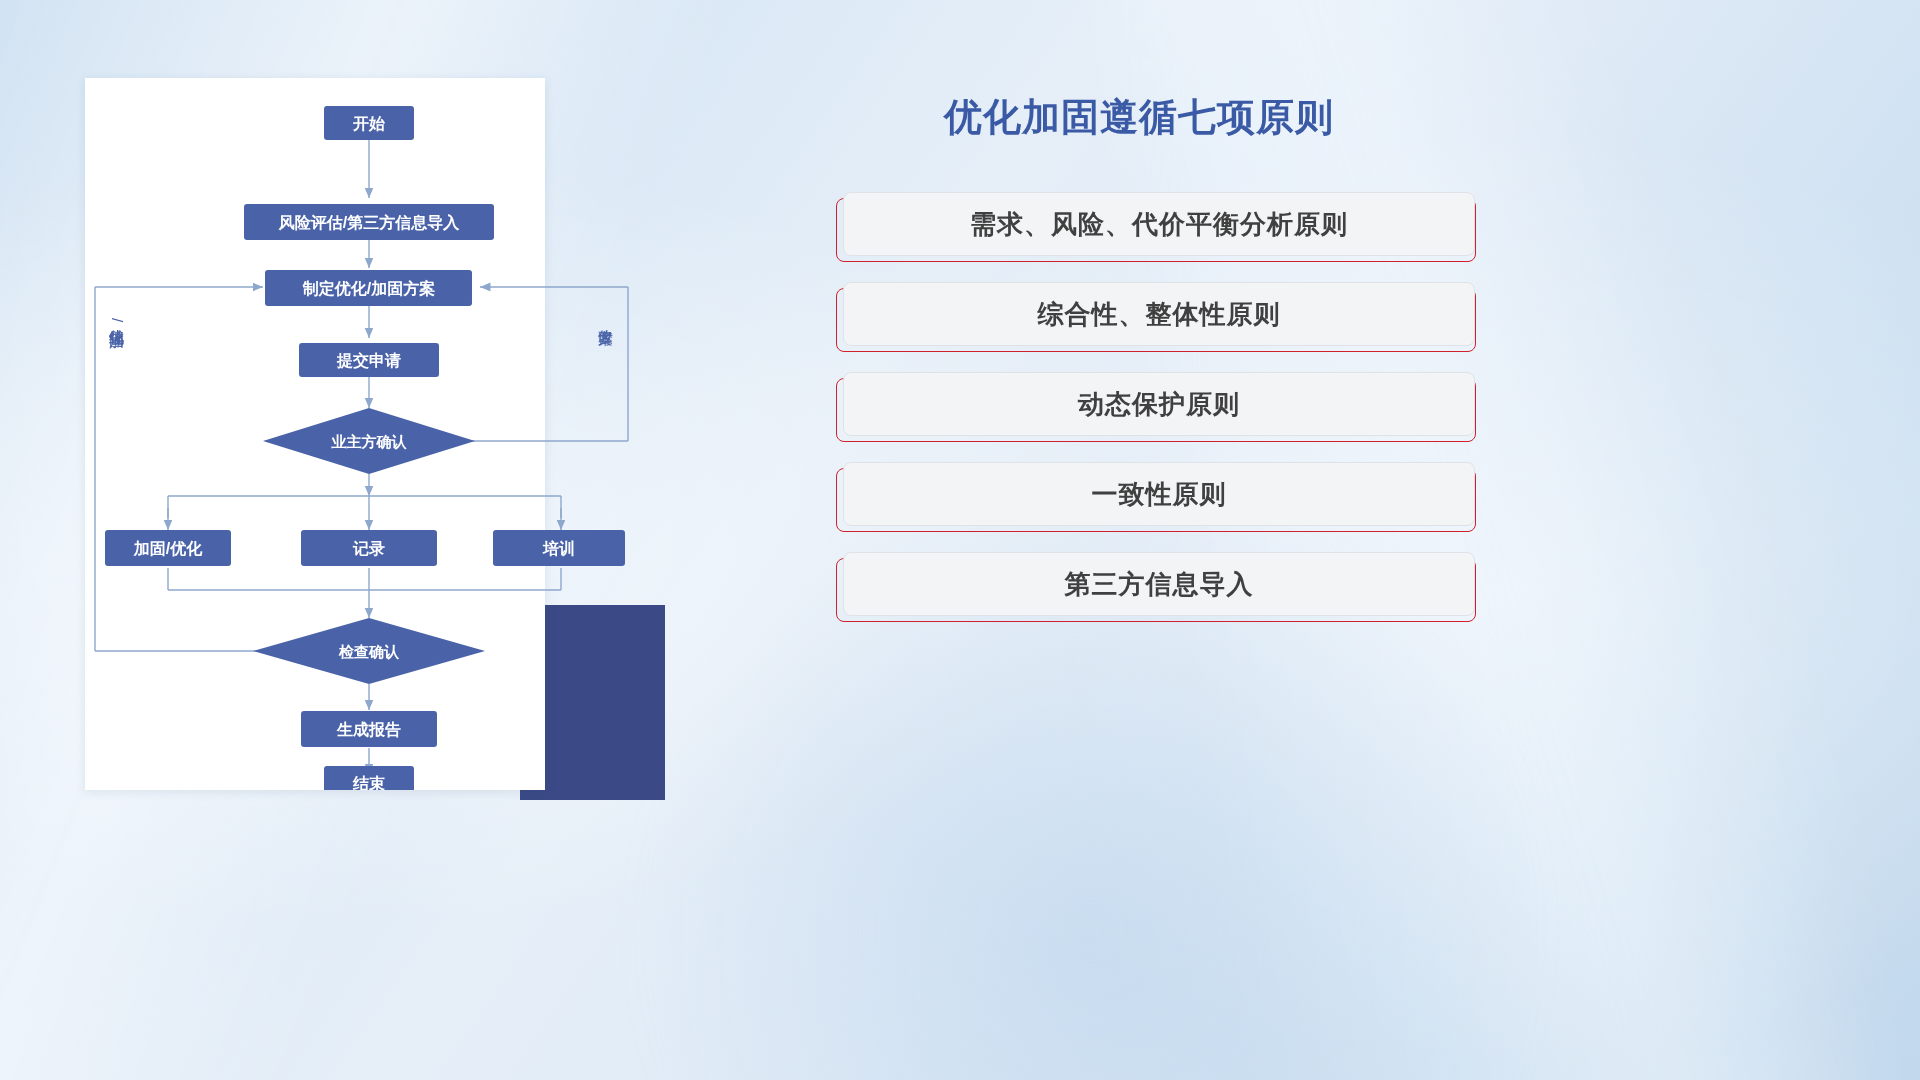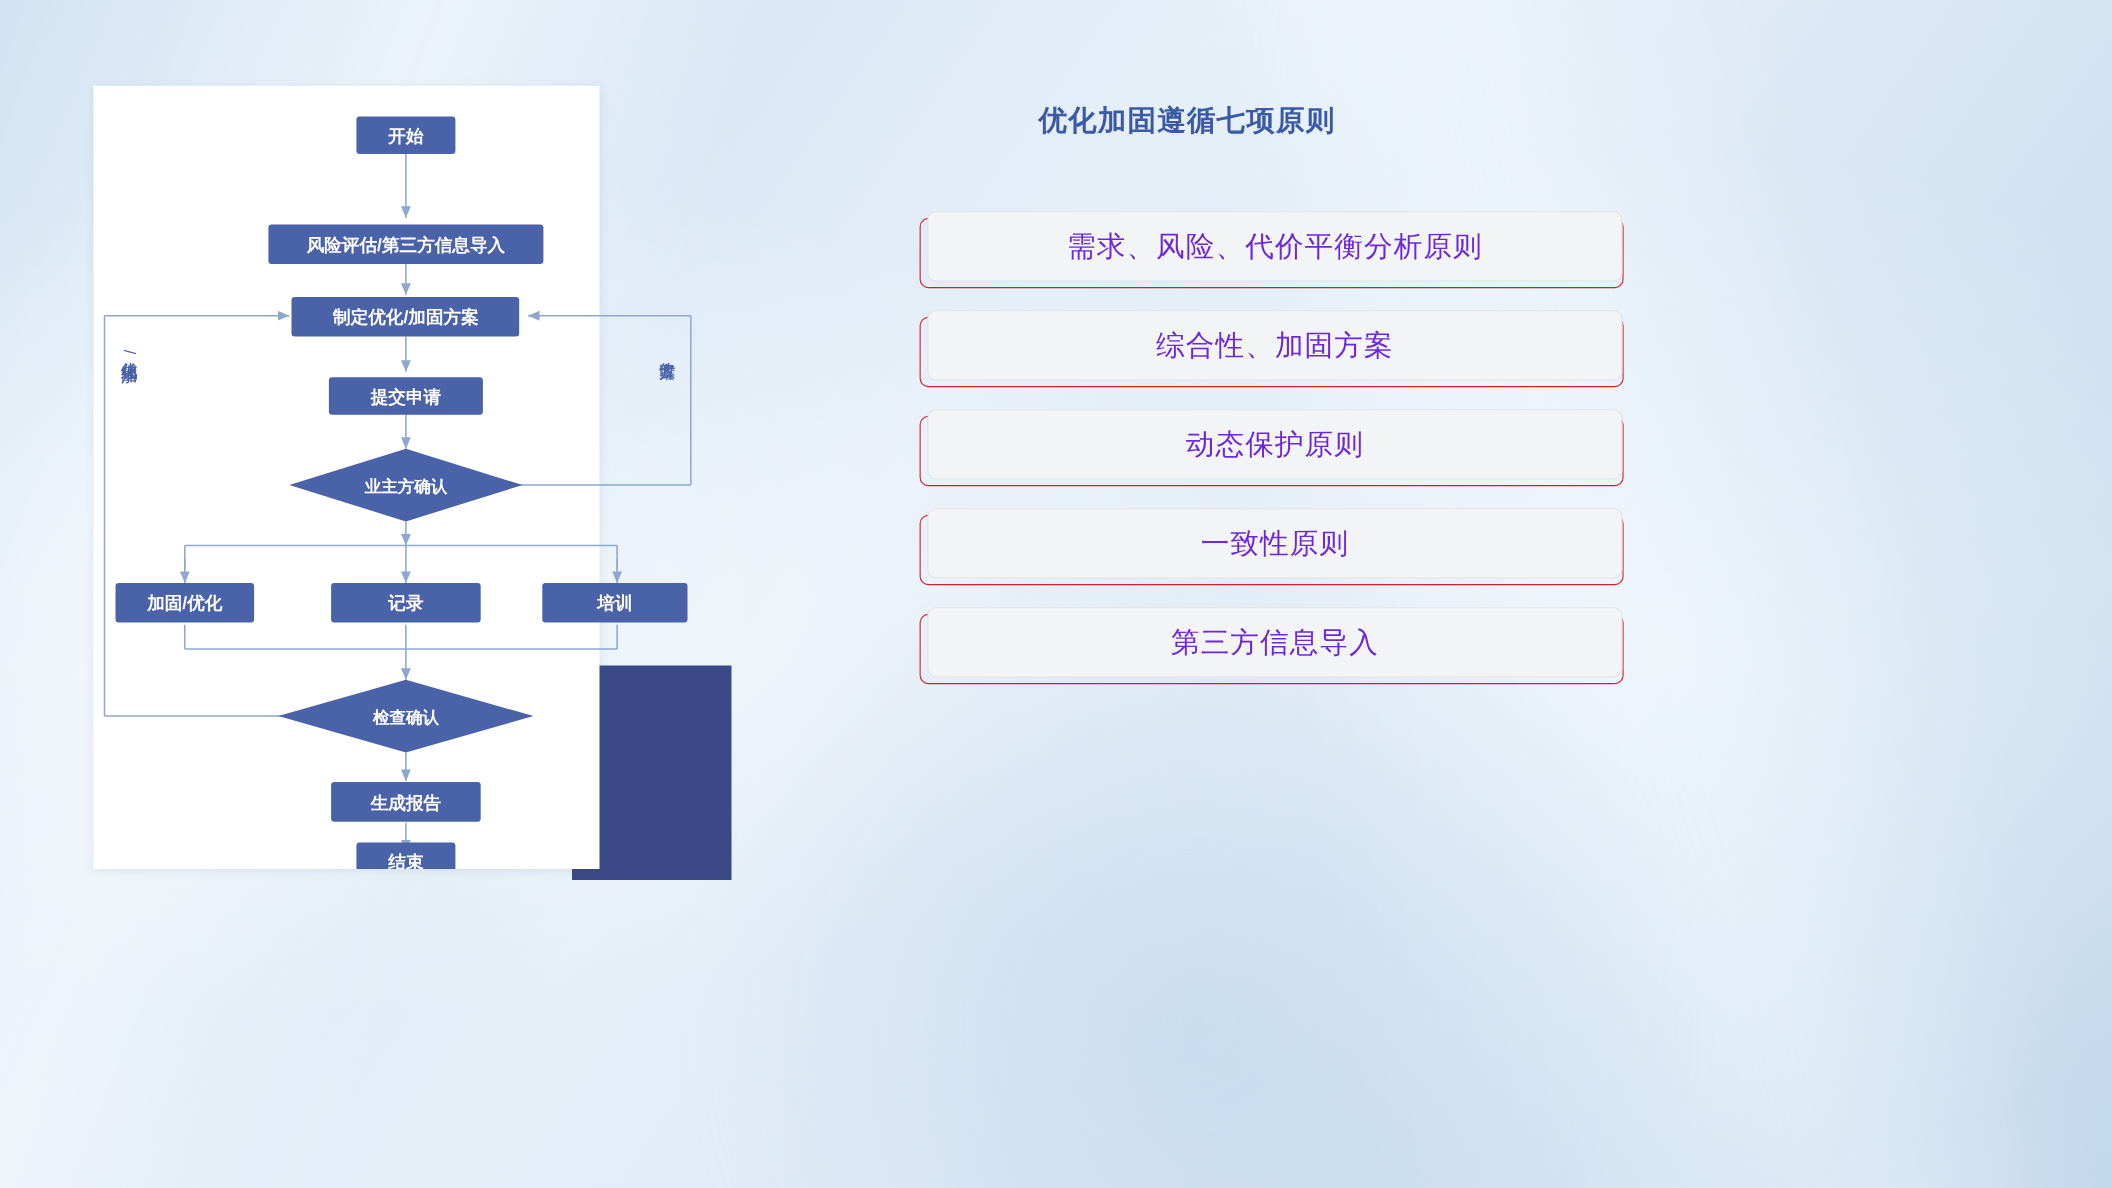--- a/index.html
+++ b/index.html
@@ -59,21 +59,21 @@
     box-shadow: 0 2px 10px rgba(40,70,110,0.10);
   }
   .flow-card svg { display: block; }
 
   
   .right-title {
     position: absolute;
     left: 944px;
     top: 92px;
     width: 560px;
-    font-size: 26px;
+    font-size: 38px;
     font-weight: bold;
     color: #3b5aa6;
     letter-spacing: 1px;
     white-space: nowrap;
   }
   .principles {
     position: absolute;
     left: 836px;
     top: 192px;
     width: 650px;
@@ -100,23 +100,23 @@
     top: 0;
     width: 632px;
     height: 64px;
     border-radius: 8px;
     background: #f3f4f6;
     border: 1px solid #dfe3e8;
     box-sizing: border-box;
     display: flex;
     align-items: center;
     justify-content: center;
-    color: #6d28d9;
+    color: #404040;
     font-size: 26px;
-    font-weight: normal;
+    font-weight: bold;
     letter-spacing: 1px;
   }
 </style>
 </head>
 <body>
 
 <div class="bg-streak streak-a"></div>
 <div class="bg-streak streak-b"></div>
 <div class="bg-streak streak-c"></div>
 
@@ -250,21 +250,21 @@
 
 <div class="right-title">优化加固遵循七项原则</div>
 
 <div class="principles">
   <div class="principle">
     <div class="accent"></div>
     <div class="pill">需求、风险、代价平衡分析原则</div>
   </div>
   <div class="principle">
     <div class="accent"></div>
-    <div class="pill">综合性、加固方案</div>
+    <div class="pill">综合性、整体性原则</div>
   </div>
   <div class="principle">
     <div class="accent"></div>
     <div class="pill">动态保护原则</div>
   </div>
   <div class="principle">
     <div class="accent"></div>
     <div class="pill">一致性原则</div>
   </div>
   <div class="principle">

